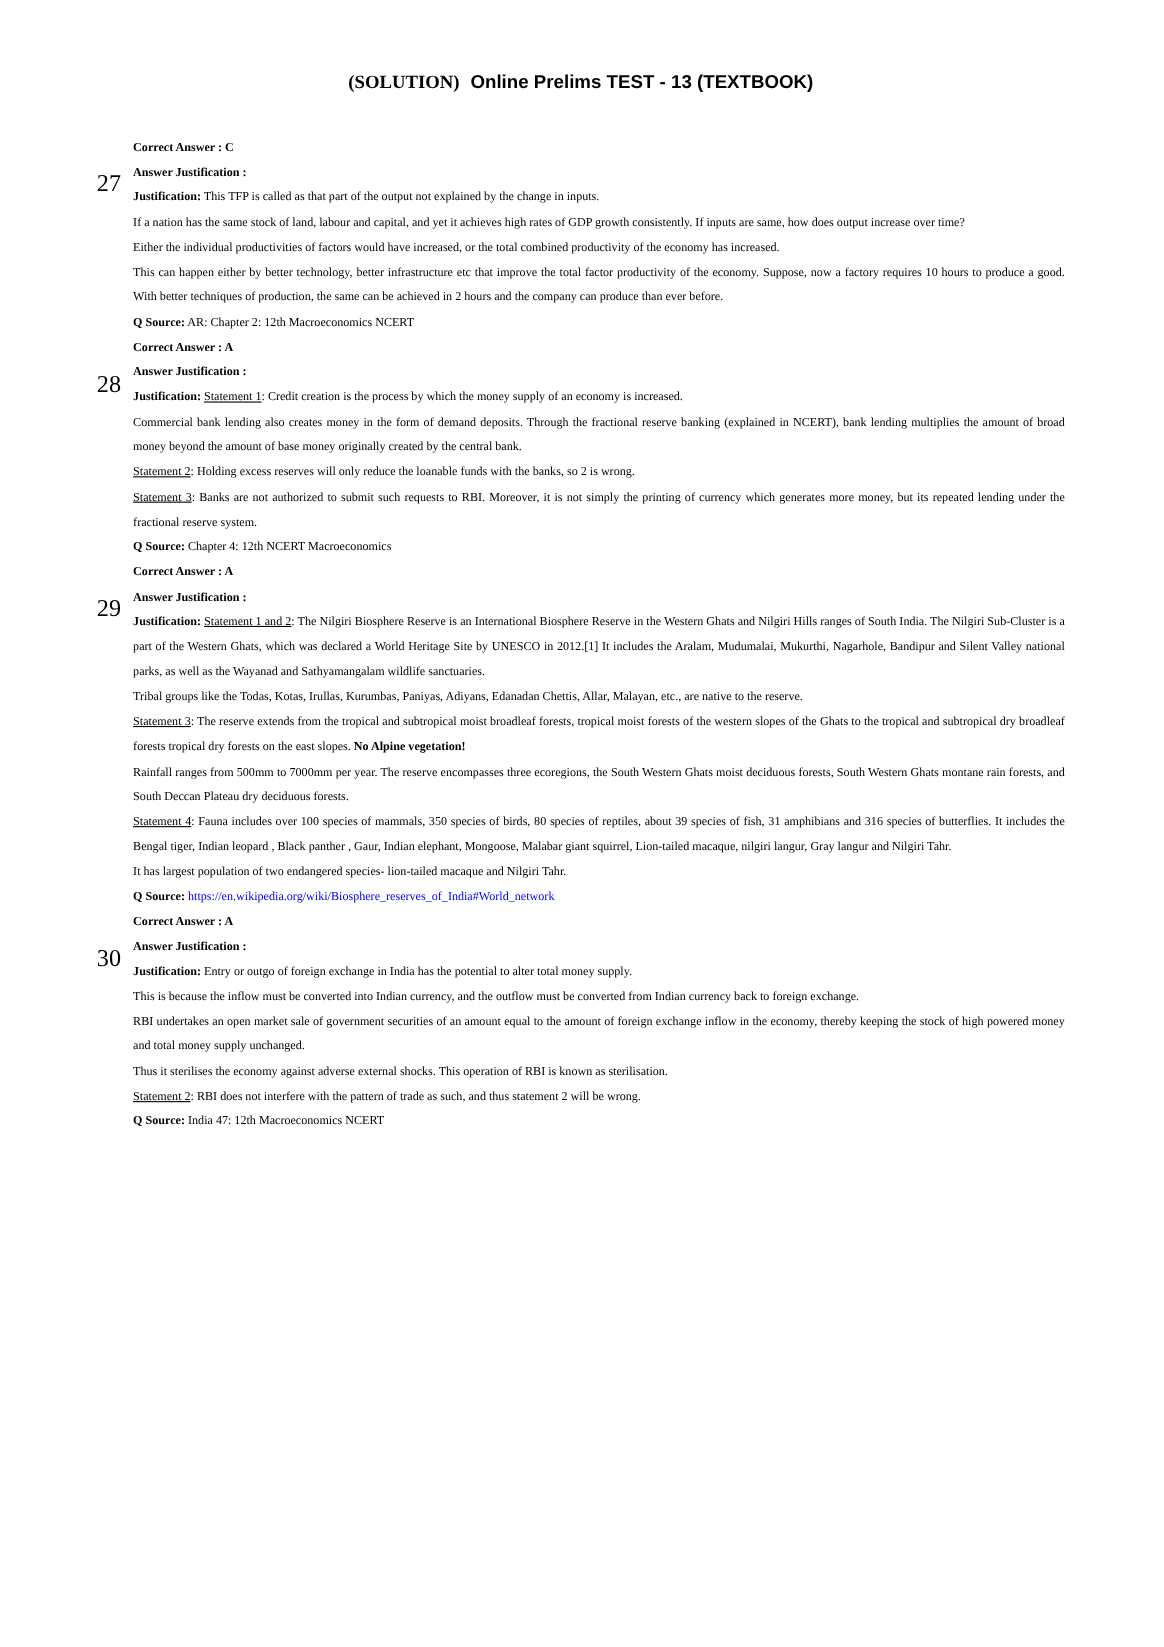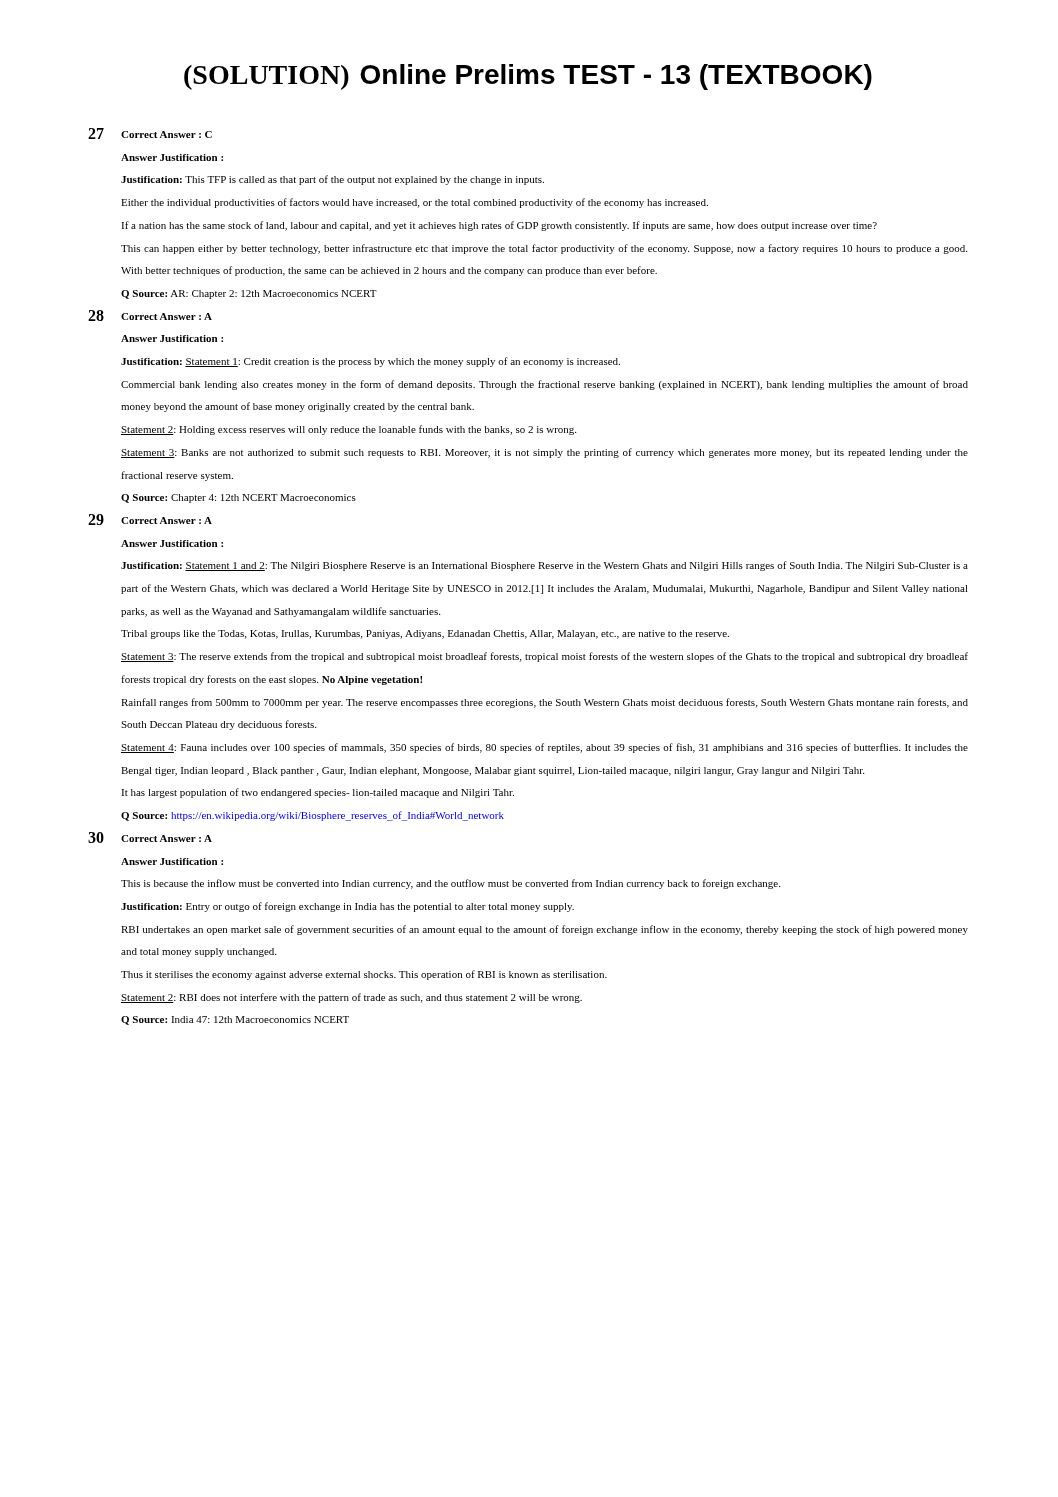--- a/index.html
+++ b/index.html
@@ -14,34 +14,35 @@
   }
   .page {
     box-sizing: border-box;
     width: 1058px;
     height: 1497px;
     padding: 60px 90px 40px 88px;
   }
   .title {
     text-align: center;
     font-weight: bold;
-    font-size: 28px;
+    font-size: 17px;
     line-height: 30px;
     margin-bottom: 33px;
     white-space: nowrap;
   }
   .title .t-serif { font-family: "Liberation Serif", serif; margin-right: 10px; }
   .title .t-sans  { font-family: "Liberation Sans", sans-serif; }
   .question { display: flex; }
   .qnum {
     flex: 0 0 33px;
     width: 33px;
-    font-weight: bold;
-    font-size: 16px;
+    font-weight: normal;
+    font-size: 22px;
     line-height: 22.7px;
+    margin-top: 33px;
   }
   .qbody {
     flex: 1 1 auto;
     font-size: 11px;
     line-height: 22.7px;
   }
   .hline { font-weight: bold; }
   .para { text-align: justify; }
   .b { font-weight: bold; }
   .u { text-decoration: underline; margin-top: 41px; }
@@ -58,22 +59,22 @@
   <div class="title">
     <span class="t-serif">(SOLUTION)</span><span class="t-sans">Online Prelims TEST - 13 (TEXTBOOK)</span>
   </div>
   <div id="questions-list">
       <div class="question">
         <div class="qnum">27</div>
         <div class="qbody">
           <div class="hline">Correct Answer : C</div>
           <div class="hline">Answer Justification :</div>
           <div class="para"><span class="b">Justification:</span><span> This TFP is called as that part of the output not explained by the change in inputs.</span></div>
+          <div class="para"><span>If a nation has the same stock of land, labour and capital, and yet it achieves high rates of GDP growth consistently. If inputs are same, how does output increase over time?</span></div>
           <div class="para"><span>Either the individual productivities of factors would have increased, or the total combined productivity of the economy has increased.</span></div>
-          <div class="para"><span>If a nation has the same stock of land, labour and capital, and yet it achieves high rates of GDP growth consistently. If inputs are same, how does output increase over time?</span></div>
           <div class="para"><span>This can happen either by better technology, better infrastructure etc that improve the total factor productivity of the economy. Suppose, now a factory requires 10 hours to produce a good. With better techniques of production, the same can be achieved in 2 hours and the company can produce than ever before.</span></div>
           <div class="para"><span class="b">Q Source:</span><span> AR: Chapter 2: 12th Macroeconomics NCERT</span></div>
         </div>
       </div>
       <div class="question">
         <div class="qnum">28</div>
         <div class="qbody">
           <div class="hline">Correct Answer : A</div>
           <div class="hline">Answer Justification :</div>
           <div class="para"><span class="b">Justification:</span><span> </span><span class="u">Statement 1</span><span>: Credit creation is the process by which the money supply of an economy is increased.</span></div>
@@ -95,22 +96,22 @@
           <div class="para"><span class="u">Statement 4</span><span>: Fauna includes over 100 species of mammals, 350 species of birds, 80 species of reptiles, about 39 species of fish, 31 amphibians and 316 species of butterflies. It includes the Bengal tiger, Indian leopard , Black panther , Gaur, Indian elephant, Mongoose, Malabar giant squirrel, Lion-tailed macaque, nilgiri langur, Gray langur and Nilgiri Tahr.</span></div>
           <div class="para"><span>It has largest population of two endangered species- lion-tailed macaque and Nilgiri Tahr.</span></div>
           <div class="para"><span class="b">Q Source:</span><span> </span><span class="link">https://en.wikipedia.org/wiki/Biosphere_reserves_of_India#World_network</span></div>
         </div>
       </div>
       <div class="question">
         <div class="qnum">30</div>
         <div class="qbody">
           <div class="hline">Correct Answer : A</div>
           <div class="hline">Answer Justification :</div>
+          <div class="para"><span class="b">Justification:</span><span> Entry or outgo of foreign exchange in India has the potential to alter total money supply.</span></div>
           <div class="para"><span>This is because the inflow must be converted into Indian currency, and the outflow must be converted from Indian currency back to foreign exchange.</span></div>
-          <div class="para"><span class="b">Justification:</span><span> Entry or outgo of foreign exchange in India has the potential to alter total money supply.</span></div>
           <div class="para"><span>RBI undertakes an open market sale of government securities of an amount equal to the amount of foreign exchange inflow in the economy, thereby keeping the stock of high powered money and total money supply unchanged.</span></div>
           <div class="para"><span>Thus it sterilises the economy against adverse external shocks. This operation of RBI is known as sterilisation.</span></div>
           <div class="para"><span class="u">Statement 2</span><span>: RBI does not interfere with the pattern of trade as such, and thus statement 2 will be wrong.</span></div>
           <div class="para"><span class="b">Q Source:</span><span> India 47: 12th Macroeconomics NCERT</span></div>
         </div>
       </div>
     </div>
 </div>
 
 </body></html>

